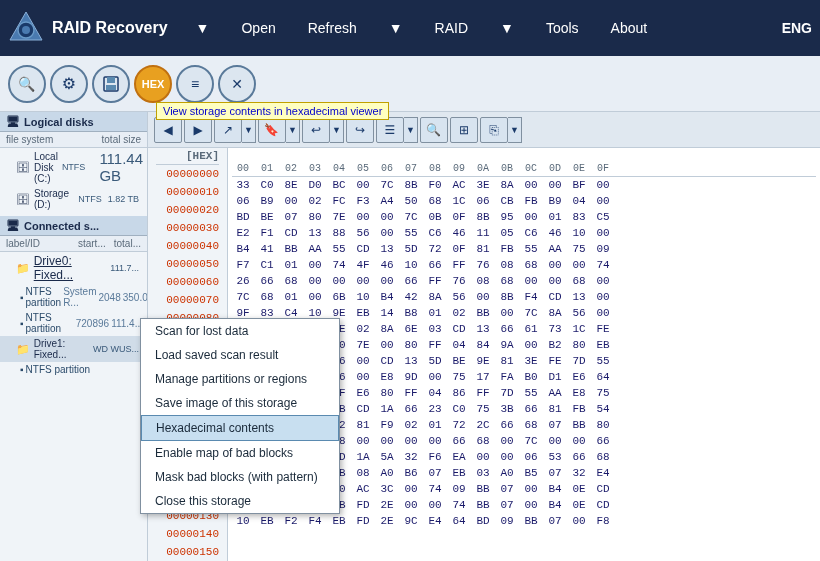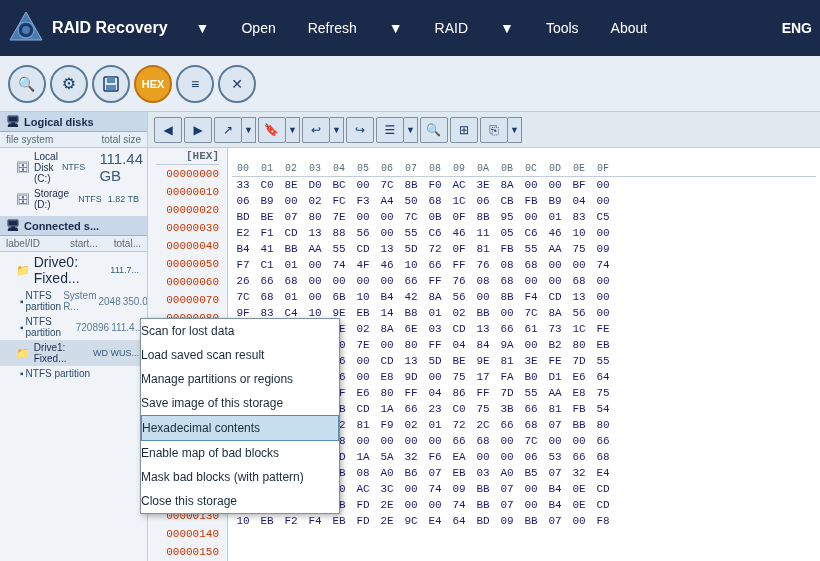--- a/index.html
+++ b/index.html
@@ -158,21 +158,21 @@
       position: absolute;
       left: 140px;
       top: 318px;
       background: white;
       border: 1px solid #8090a0;
       box-shadow: 2px 2px 6px rgba(0,0,0,0.3);
       z-index: 100;
       min-width: 200px;
     }
     .ctx-item {
-      padding: 5px 0;
+      padding: 5px 14px;
       cursor: pointer;
       font-size: 12px;
       color: #1a2a3a;
     }
     .ctx-item.highlighted {
       background: #c8dff0;
       border: 1px solid #5a8ab0;
     }
 
     
@@ -317,20 +317,21 @@
   <div class="toolbar-btn" style="font-size:16px;">
     <svg width="20" height="20" viewBox="0 0 20 20">
       <rect x="3" y="3" width="14" height="14" rx="1" fill="none" stroke="#1a3a6a" stroke-width="1.5"></rect>
       <rect x="6" y="3" width="8" height="6" fill="#5a8ab0"></rect>
       <rect x="5" y="11" width="10" height="5" fill="#5a8ab0"></rect>
     </svg>
   </div>
   <div class="toolbar-btn active">HEX</div>
   <div class="toolbar-btn">≡</div>
   <div class="toolbar-btn">✕</div>
+  <div class="tooltip-bar">View storage contents in hexadecimal viewer</div>
 </div>
 
 <div class="main-layout">
 
   <div class="left-panel">
 
     <div class="section-header">
       <span>🖥</span>
       <span>Logical disks</span>
     </div>
@@ -351,26 +352,26 @@
       <span style="font-size:9px;color:#3a5a7a;margin-left:2px;">1.82 TB</span>
     </div>
 
     <div class="section-header connected-section">
       <span>🖥</span>
       <span>Connected s...</span>
     </div>
 
     <div class="col-headers">
       <span style="flex:1;">label/ID</span>
-      <span style="margin-right:16px;">start...</span>
+      <span style="margin-right:8px;">start...</span>
       <span>total...</span>
     </div>
     <div class="disk-item">
       <span>📁</span>
-      <span style="flex:1;font-size:14px;">Drive0: Fixed...</span>
+      <span style="flex:1;font-size:12px;text-decoration:underline;">Drive0: Fixed...</span>
       <span style="font-size:9px;color:#3a5a7a;">111.7...</span>
     </div>
     <div class="partition-item">
       <span>▪</span>
       <span style="flex:1;">NTFS partition</span>
       <span style="color:#5a7a9a;">System R...</span>
       <span style="color:#5a7a9a;">2048</span>
       <span style="color:#5a7a9a;">350.0...</span>
     </div>
     <div class="partition-item">

